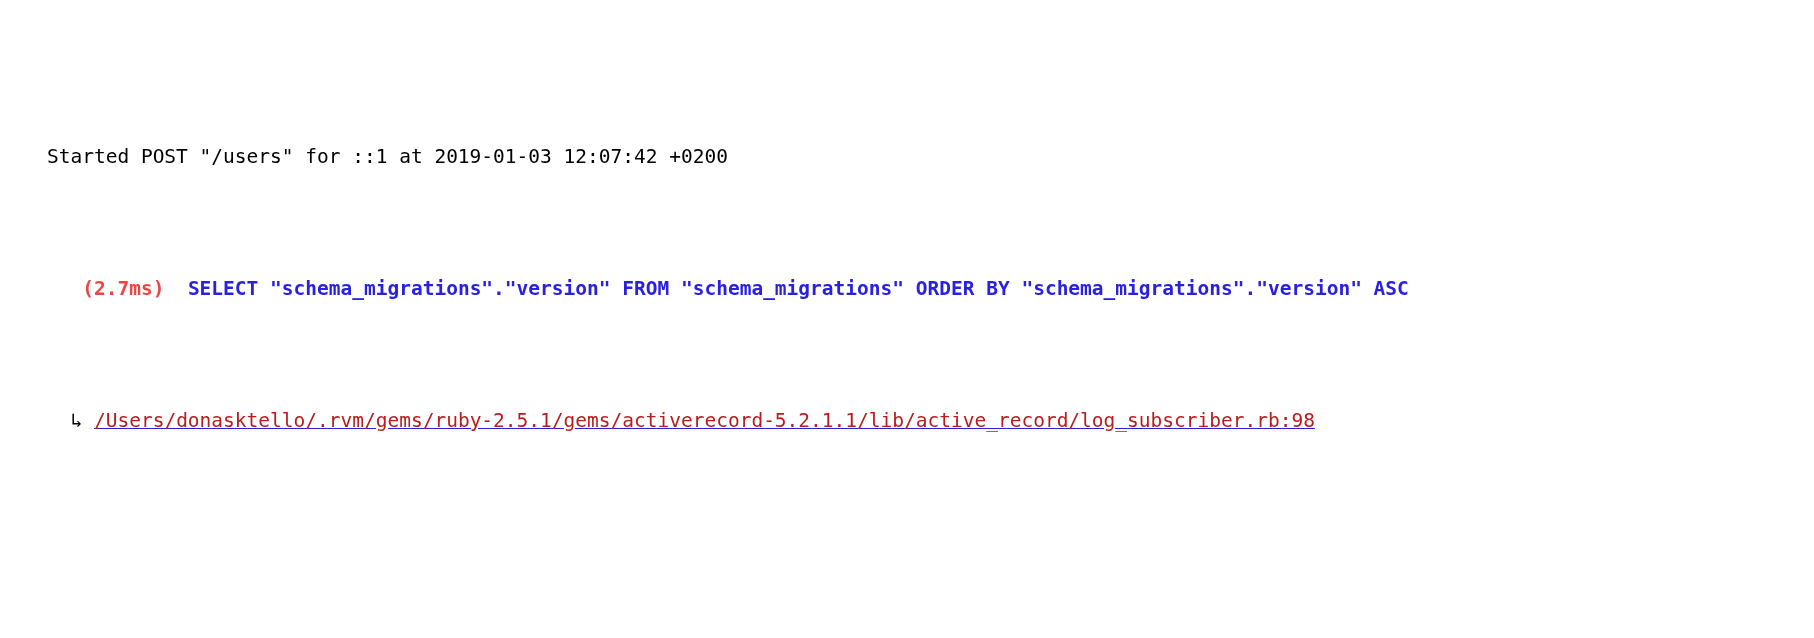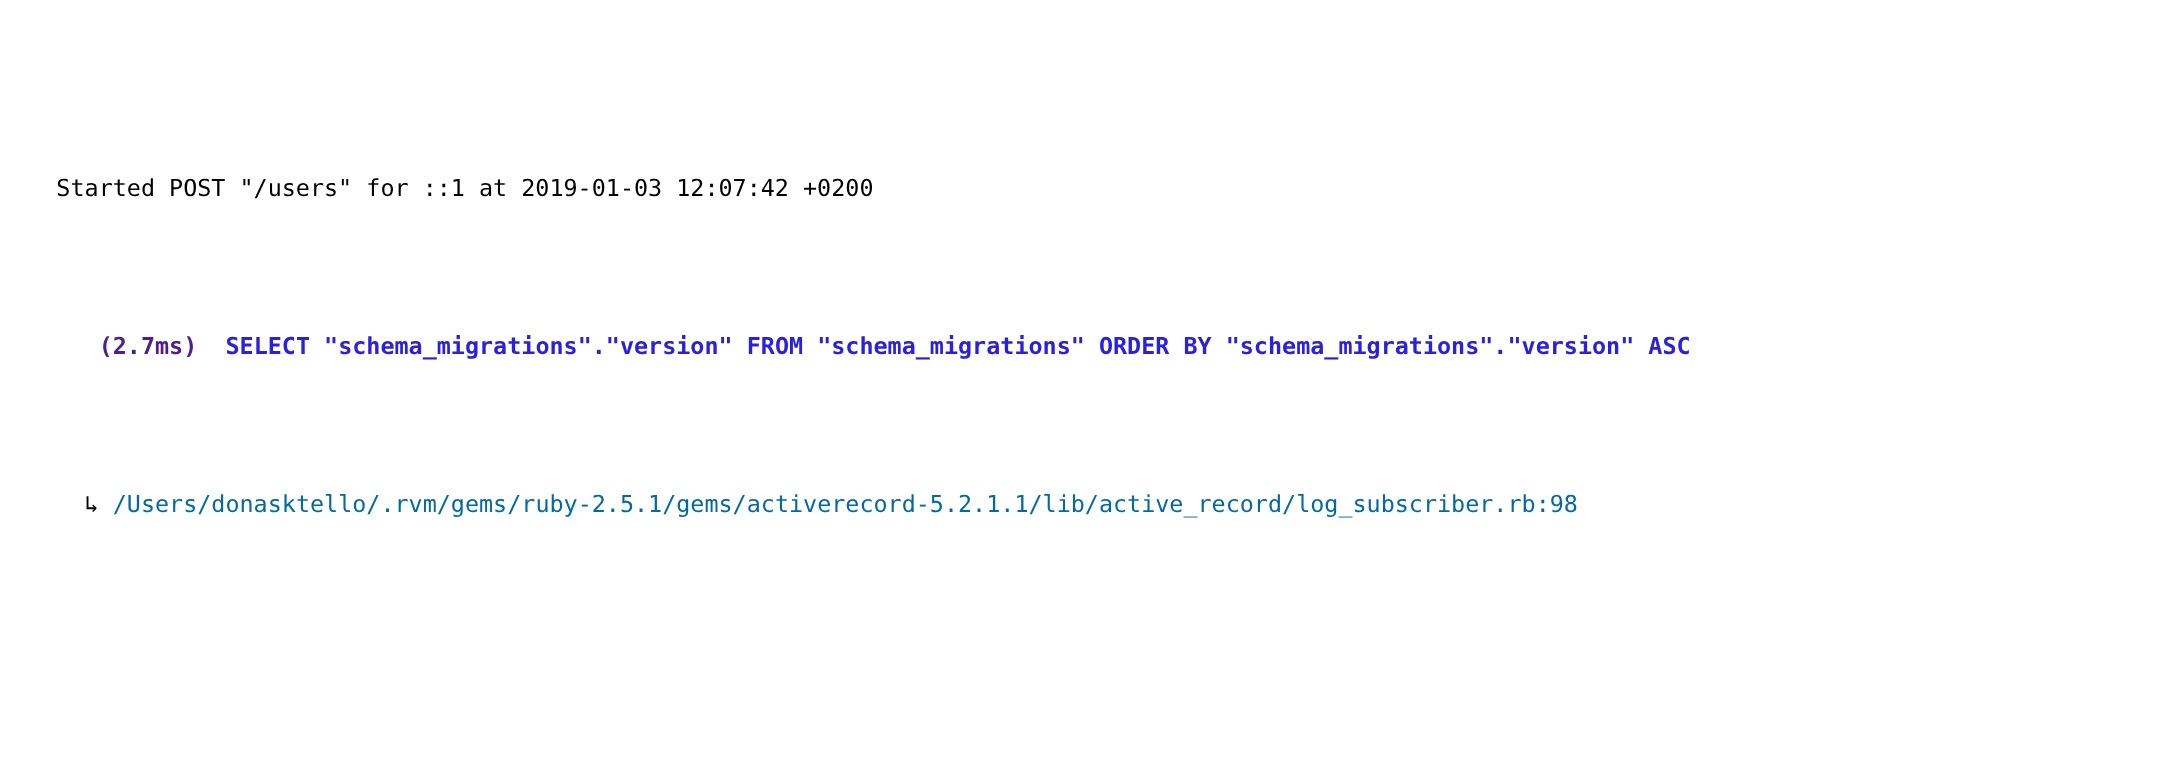--- a/index.html
+++ b/index.html
@@ -25,24 +25,25 @@
     white-space: pre;
     letter-spacing: 0px;
   }
   .line {
     white-space: pre;
     height: 33px;
   }
 
   
   .plain   { color: #000000; }
-  .magenta { color: #4c1d95; font-weight: bold; }
+  .magenta { color: #ef4444; font-weight: bold; }
   .sql     { color: #2a20e0; font-weight: bold; }
   .pathlink {
-    color: #0369a1;
+    color: #b91c1c;
+    text-decoration: underline;
     text-decoration-color: #2a20e0;
   }
 </style>
 </head>
 <body>
 
 <div id="terminal">
 
   <div class="line">
     <span class="plain">Started POST "/users" for ::1 at 2019-01-03 12:07:42 +0200</span>

